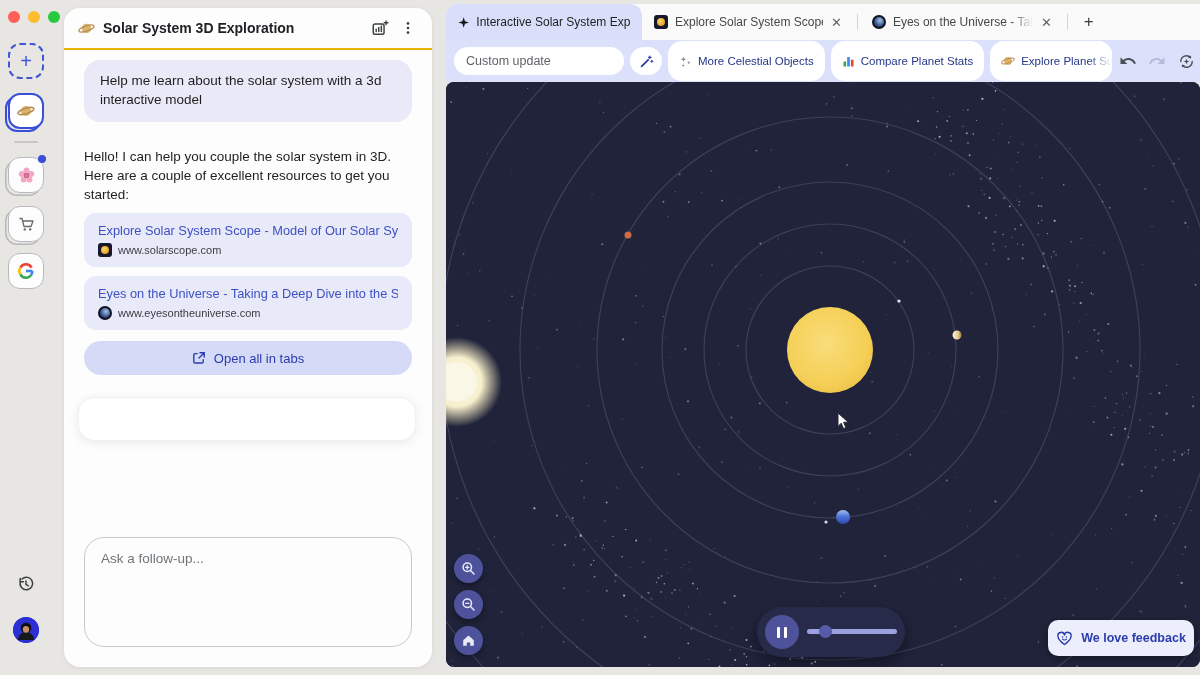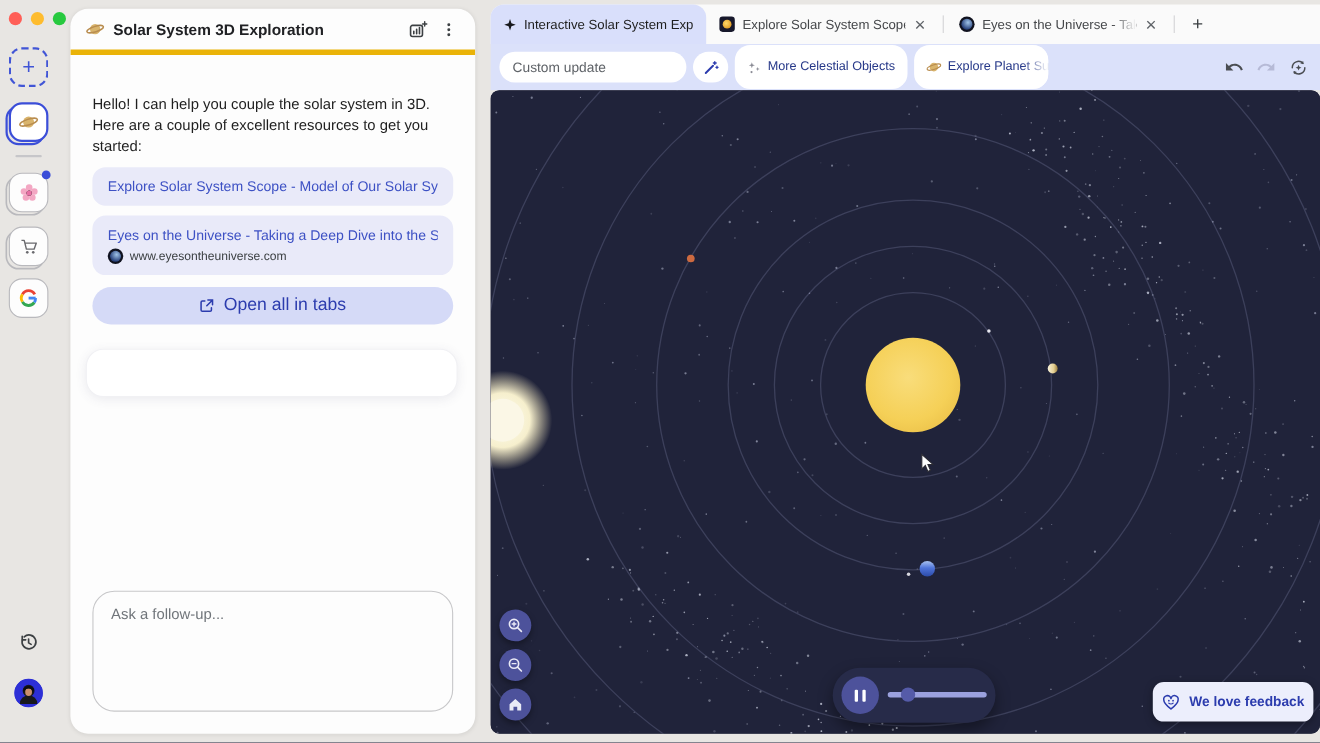--- a/index.html
+++ b/index.html
@@ -21,21 +21,21 @@
   .badge-dot { position:absolute; top:-3px; right:-3px; width:8px; height:8px; border-radius:50%; background:#3b4ed8; }
 
   .history-btn { position:absolute; left:16px; top:574px; width:20px; height:20px; }
   .avatar { position:absolute; left:13px; top:617px; width:26px; height:26px; border-radius:50%;
     background:#2d2fd6; overflow:hidden; }
 
   
   .chat-card { position:absolute; left:64px; top:8px; width:368px; height:659px; background:#fdfdfd;
     border-radius:16px; box-shadow:0 1px 4px rgba(0,0,0,0.08); overflow:hidden; }
   .chat-header { height:42px; display:flex; align-items:center; padding:0 14px; gap:8px;
-    border-bottom:5px solid #eab308; }
+    border-bottom:2px solid #eab308; }
   .chat-title { font-size:14px; font-weight:700; color:#202124; flex:1; }
   .chat-header .hicon { width:20px; height:20px; display:flex; align-items:center; justify-content:center; }
   .chat-body { padding:10px 20px 0 20px; }
 
   .user-bubble { background:#eae9f8; border-radius:16px; padding:12px 16px; font-size:13.5px;
     line-height:1.4; color:#1f1f1f; }
   .assistant-text { margin-top:26px; font-size:13.5px; line-height:1.4; color:#1f1f1f; }
 
   .link-card { margin-top:9px; background:#e9eaf9; border-radius:12px; padding:10px 14px; }
   .link-card:first-of-type { margin-top:22px; }
@@ -44,21 +44,21 @@
   .fav { width:14px; height:14px; border-radius:3px; position:relative; flex:0 0 auto; }
   .fav-scope { background:#17182b; }
   .fav-scope::after { content:""; position:absolute; left:3px; top:3px; width:8px; height:8px;
     border-radius:50%; background:radial-gradient(circle at 40% 40%, #ffd969, #d4860f); }
   .fav-eyes { background:#10121f; border-radius:50%; }
   .fav-eyes::after { content:""; position:absolute; left:2px; top:2px; width:10px; height:10px;
     border-radius:50%; background:radial-gradient(circle at 60% 35%, #9fc3e8, #27407a 70%); }
 
   .open-all-btn { margin-top:11px; height:34px; background:#d5daf7; border-radius:17px;
     display:flex; align-items:center; justify-content:center; gap:8px;
-    font-size:16px; font-weight:500; color:#2c3cae; cursor:pointer; }
+    font-size:13px; font-weight:500; color:#2c3cae; cursor:pointer; }
 
   .gentab-card { margin:22px 0 0 -6px; width:338px; background:#fff; border:1px solid #f1f1f4;
     border-radius:16px; padding:20px 20px 22px 20px; box-shadow:0 2px 10px rgba(70,70,110,0.10); }
   .gentab-text { font-size:14px; line-height:1.45; color:#1f1f1f; }
   .gentab-text b { font-weight:700; }
   .open-gentab-btn { margin-top:18px; display:inline-flex; align-items:center; gap:8px;
     background:#dfe3fc; border-radius:18px; padding:9px 18px; font-size:13px; font-weight:500;
     color:#2c3cae; cursor:pointer; }
 
   .composer { position:absolute; left:20px; right:20px; bottom:20px; height:110px;
@@ -201,25 +201,30 @@
     <div class="hicon">
       <svg width="16" height="16" viewBox="0 0 16 16">
         <circle cx="8" cy="3.4" r="1.35" fill="#3c4043"></circle>
           <circle cx="8" cy="8" r="1.35" fill="#3c4043"></circle>
           <circle cx="8" cy="12.6" r="1.35" fill="#3c4043"></circle>
       </svg>
     </div>
   </div>
 
   <div class="chat-body">
+    <div class="user-bubble">Help me learn about the solar system with a 3d interactive model</div>
 
     <div class="assistant-text">Hello! I can help you couple the solar system in 3D. Here are a couple of excellent resources to get you started:</div>
 
     <div class="link-card">
       <div class="link-title">Explore Solar System Scope - Model of Our Solar Syste...</div>
+      <div class="link-url">
+        <span class="fav fav-scope"></span>
+        <span>www.solarscope.com</span>
+      </div>
     </div>
 
     <div class="link-card">
       <div class="link-title">Eyes on the Universe - Taking a Deep Dive into the Sola...</div>
       <div class="link-url">
         <span class="fav fav-eyes"></span>
         <span>www.eyesontheuniverse.com</span>
       </div>
     </div>
 
@@ -281,20 +286,28 @@
 
     <div class="chip">
       <svg width="13" height="13" viewBox="0 0 13 13">
         <path d="M4.5 1.5 L5.2 3.6 L7.3 4.3 L5.2 5 L4.5 7.1 L3.8 5 L1.7 4.3 L3.8 3.6 Z" fill="#8a8b95"></path>
         <path d="M9.8 5.8 L10.3 7.2 L11.7 7.7 L10.3 8.2 L9.8 9.6 L9.3 8.2 L7.9 7.7 L9.3 7.2 Z" fill="#8a8b95"></path>
         <circle cx="4.2" cy="10.5" r="1" fill="#8a8b95"></circle>
       </svg>
       <span>More Celestial Objects</span>
     </div>
 
+    <div class="chip">
+      <svg width="13" height="13" viewBox="0 0 13 13">
+        <rect x="1.5" y="6.5" width="2.6" height="5" rx="0.5" fill="#34a853"></rect>
+        <rect x="5.2" y="2" width="2.6" height="9.5" rx="0.5" fill="#4285f4"></rect>
+        <rect x="8.9" y="4.8" width="2.6" height="6.7" rx="0.5" fill="#ea4335"></rect>
+      </svg>
+      <span>Compare Planet Stats</span>
+    </div>
 
     <div class="chip chip-truncate">
       <svg width="14" height="14" viewBox="0 0 18 18" style="flex:0 0 auto">
         <circle cx="9" cy="9" r="5" fill="#d9b46c"></circle>
         <ellipse cx="9" cy="9" rx="8.3" ry="2.6" fill="none" stroke="#b98d4f" stroke-width="1.4" transform="rotate(-18 9 9)"></ellipse>
       </svg>
       <span>Explore Planet Surfac</span>
     </div>
 
     <div class="tb-icons">

